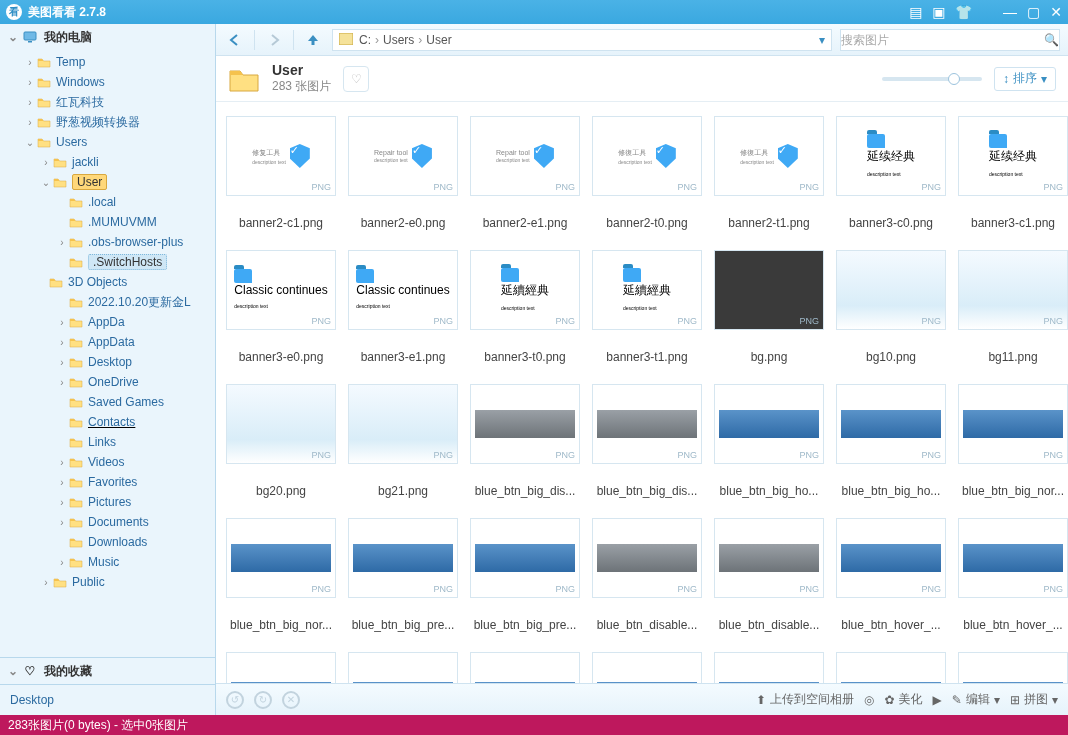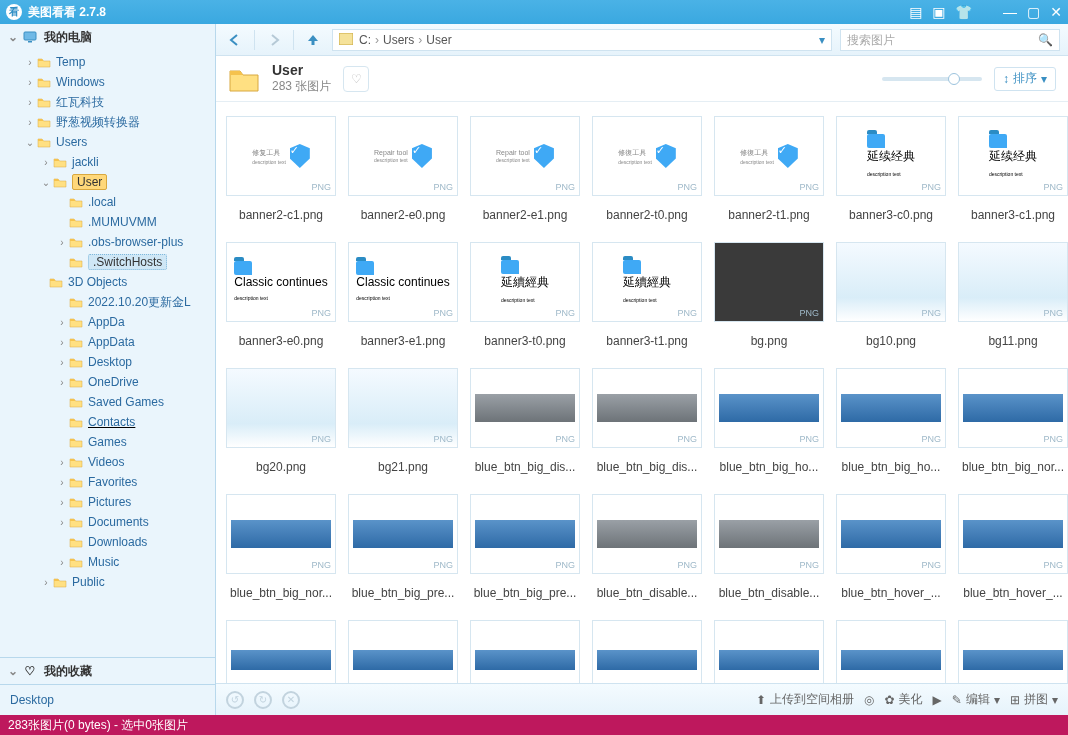--- a/index.html
+++ b/index.html
@@ -36,39 +36,39 @@
 .navbar { height: 32px; background: linear-gradient(#f4fbff, #e6f3fb); border-bottom: 1px solid #cfe3f0; display: flex; align-items: center; padding: 0 8px; gap: 8px; }
 .nav-btn { width: 22px; height: 22px; display: inline-flex; align-items: center; justify-content: center; color: #3a8fc2; cursor: pointer; }
 .nav-btn.dis { color: #b5c9d6; cursor: default; }
 .vsep { width: 1px; height: 20px; background: #cfe3f0; }
 .breadcrumb { flex: 1; height: 22px; border: 1px solid #cfe3f0; background: #fff; display: flex; align-items: center; padding: 0 6px; gap: 4px; color: #555; }
 .breadcrumb .drive-ico { width: 16px; height: 14px; display: inline-flex; }
 .breadcrumb .drive-ico svg { width: 14px; height: 12px; }
 .breadcrumb .crumb { cursor: pointer; }
 .breadcrumb .arr { color: #999; }
 .breadcrumb .dd { margin-left: auto; color: #3a8fc2; cursor: pointer; }
-.search-box { width: 220px; height: 22px; border: 1px solid #cfe3f0; background: #fff; display: flex; align-items: center; padding: 0 6px; color: #999; }
+.search-box { width: 220px; height: 22px; border: 1px solid #cfe3f0; background: #fff; display: flex; align-items: center; padding: 0 0; color: #999; }
 .search-box input { border: none; outline: none; flex: 1; color: #333; }
 .search-box input::placeholder { color: #aaa; }
 .search-box .sico { color: #3a8fc2; cursor: pointer; }
 
 .folder-hdr { height: 46px; background: #fff; border-bottom: 1px solid #e5eef4; display: flex; align-items: center; padding: 0 12px; gap: 12px; }
 .folder-hdr .big-ico { width: 32px; height: 28px; }
 .folder-hdr .big-ico svg { width: 32px; height: 28px; }
 .folder-hdr .ftitle { font-weight: bold; font-size: 14px; color: #333; }
 .folder-hdr .fsub { color: #888; }
 .heart-btn { width: 26px; height: 26px; border: 1px solid #d6e6f0; border-radius: 4px; display: inline-flex; align-items: center; justify-content: center; color: #bbb; cursor: pointer; }
 .folder-hdr .spacer { flex: 1; }
 .slider { width: 100px; height: 4px; background: #d6e6f0; border-radius: 2px; position: relative; }
 .slider .knob { position: absolute; right: 22px; top: -4px; width: 12px; height: 12px; background: #fff; border: 1px solid #9cc3dd; border-radius: 50%; }
 .sort-btn { height: 24px; border: 1px solid #cfe3f0; border-radius: 3px; padding: 0 8px; display: inline-flex; align-items: center; gap: 4px; color: #3a8fc2; cursor: pointer; }
 
 .thumbs { flex: 1; overflow-y: auto; padding: 14px 10px; background: #fff; }
 .grid-row { display: flex; gap: 12px; margin-bottom: 20px; }
-.thumb-wrap { width: 134px; display: flex; flex-direction: column; align-items: center; gap: 12px; cursor: pointer; }
+.thumb-wrap { width: 134px; display: flex; flex-direction: column; align-items: center; gap: 20px; cursor: pointer; }
 .thumb { width: 110px; height: 80px; border: 1px solid #d6e6f0; background: #fff; position: relative; display: flex; align-items: center; justify-content: center; }
 .thumb .badge { position: absolute; right: 4px; bottom: 3px; font-size: 9px; color: #9fb9c9; }
 .thumb-wrap .fname { color: #444; text-align: center; white-space: nowrap; overflow: hidden; text-overflow: ellipsis; width: 110px; }
 .thumb.banner { background: #fff; }
 .thumb.banner .shield { width: 20px; height: 24px; background: #3fa9f5; clip-path: polygon(50% 0, 100% 18%, 100% 60%, 50% 100%, 0 60%, 0 18%); }
 .thumb.banner .shield::after { content: '✓'; color: #fff; position: absolute; font-size: 11px; }
 .thumb.banner .txt { font-size: 7px; color: #888; }
 .thumb.banner .row-i { display: flex; gap: 4px; align-items: center; }
 .thumb.banner-blue .box-ico { width: 18px; height: 14px; background: #3fa9f5; border-radius: 2px 2px 0 2px; position: relative; }
 .thumb.banner-blue .box-ico::before { content: ''; position: absolute; top: -4px; left: 0; width: 10px; height: 4px; background: #2b8cc4; border-radius: 2px 2px 0 0; }
@@ -313,21 +313,21 @@
           <span class="lbl">Contacts</span>
         </div>
         <div class="tree-row" style="padding-left: 56px;">
           <span class="exp"></span>
           <span class="fico">
             <svg viewBox="0 0 14 12">
               <path d="M1 3 L5 3 L6.5 5 L13 5 L13 11 L1 11 Z" fill="#ffe082" stroke="#d8a840" stroke-width="0.5"></path>
               <path d="M1 3 L5 3 L6.5 5 L1 5 Z" fill="#f5c24e"></path>
             </svg>
           </span>
-          <span class="lbl">Games</span>
+          <span class="lbl">Links</span>
         </div>
         <div class="tree-row" style="padding-left: 56px;">
           <span class="exp">›</span>
           <span class="fico">
             <svg viewBox="0 0 14 12">
               <path d="M1 3 L5 3 L6.5 5 L13 5 L13 11 L1 11 Z" fill="#ffe082" stroke="#d8a840" stroke-width="0.5"></path>
               <path d="M1 3 L5 3 L6.5 5 L1 5 Z" fill="#f5c24e"></path>
             </svg>
           </span>
           <span class="lbl">Videos</span>

